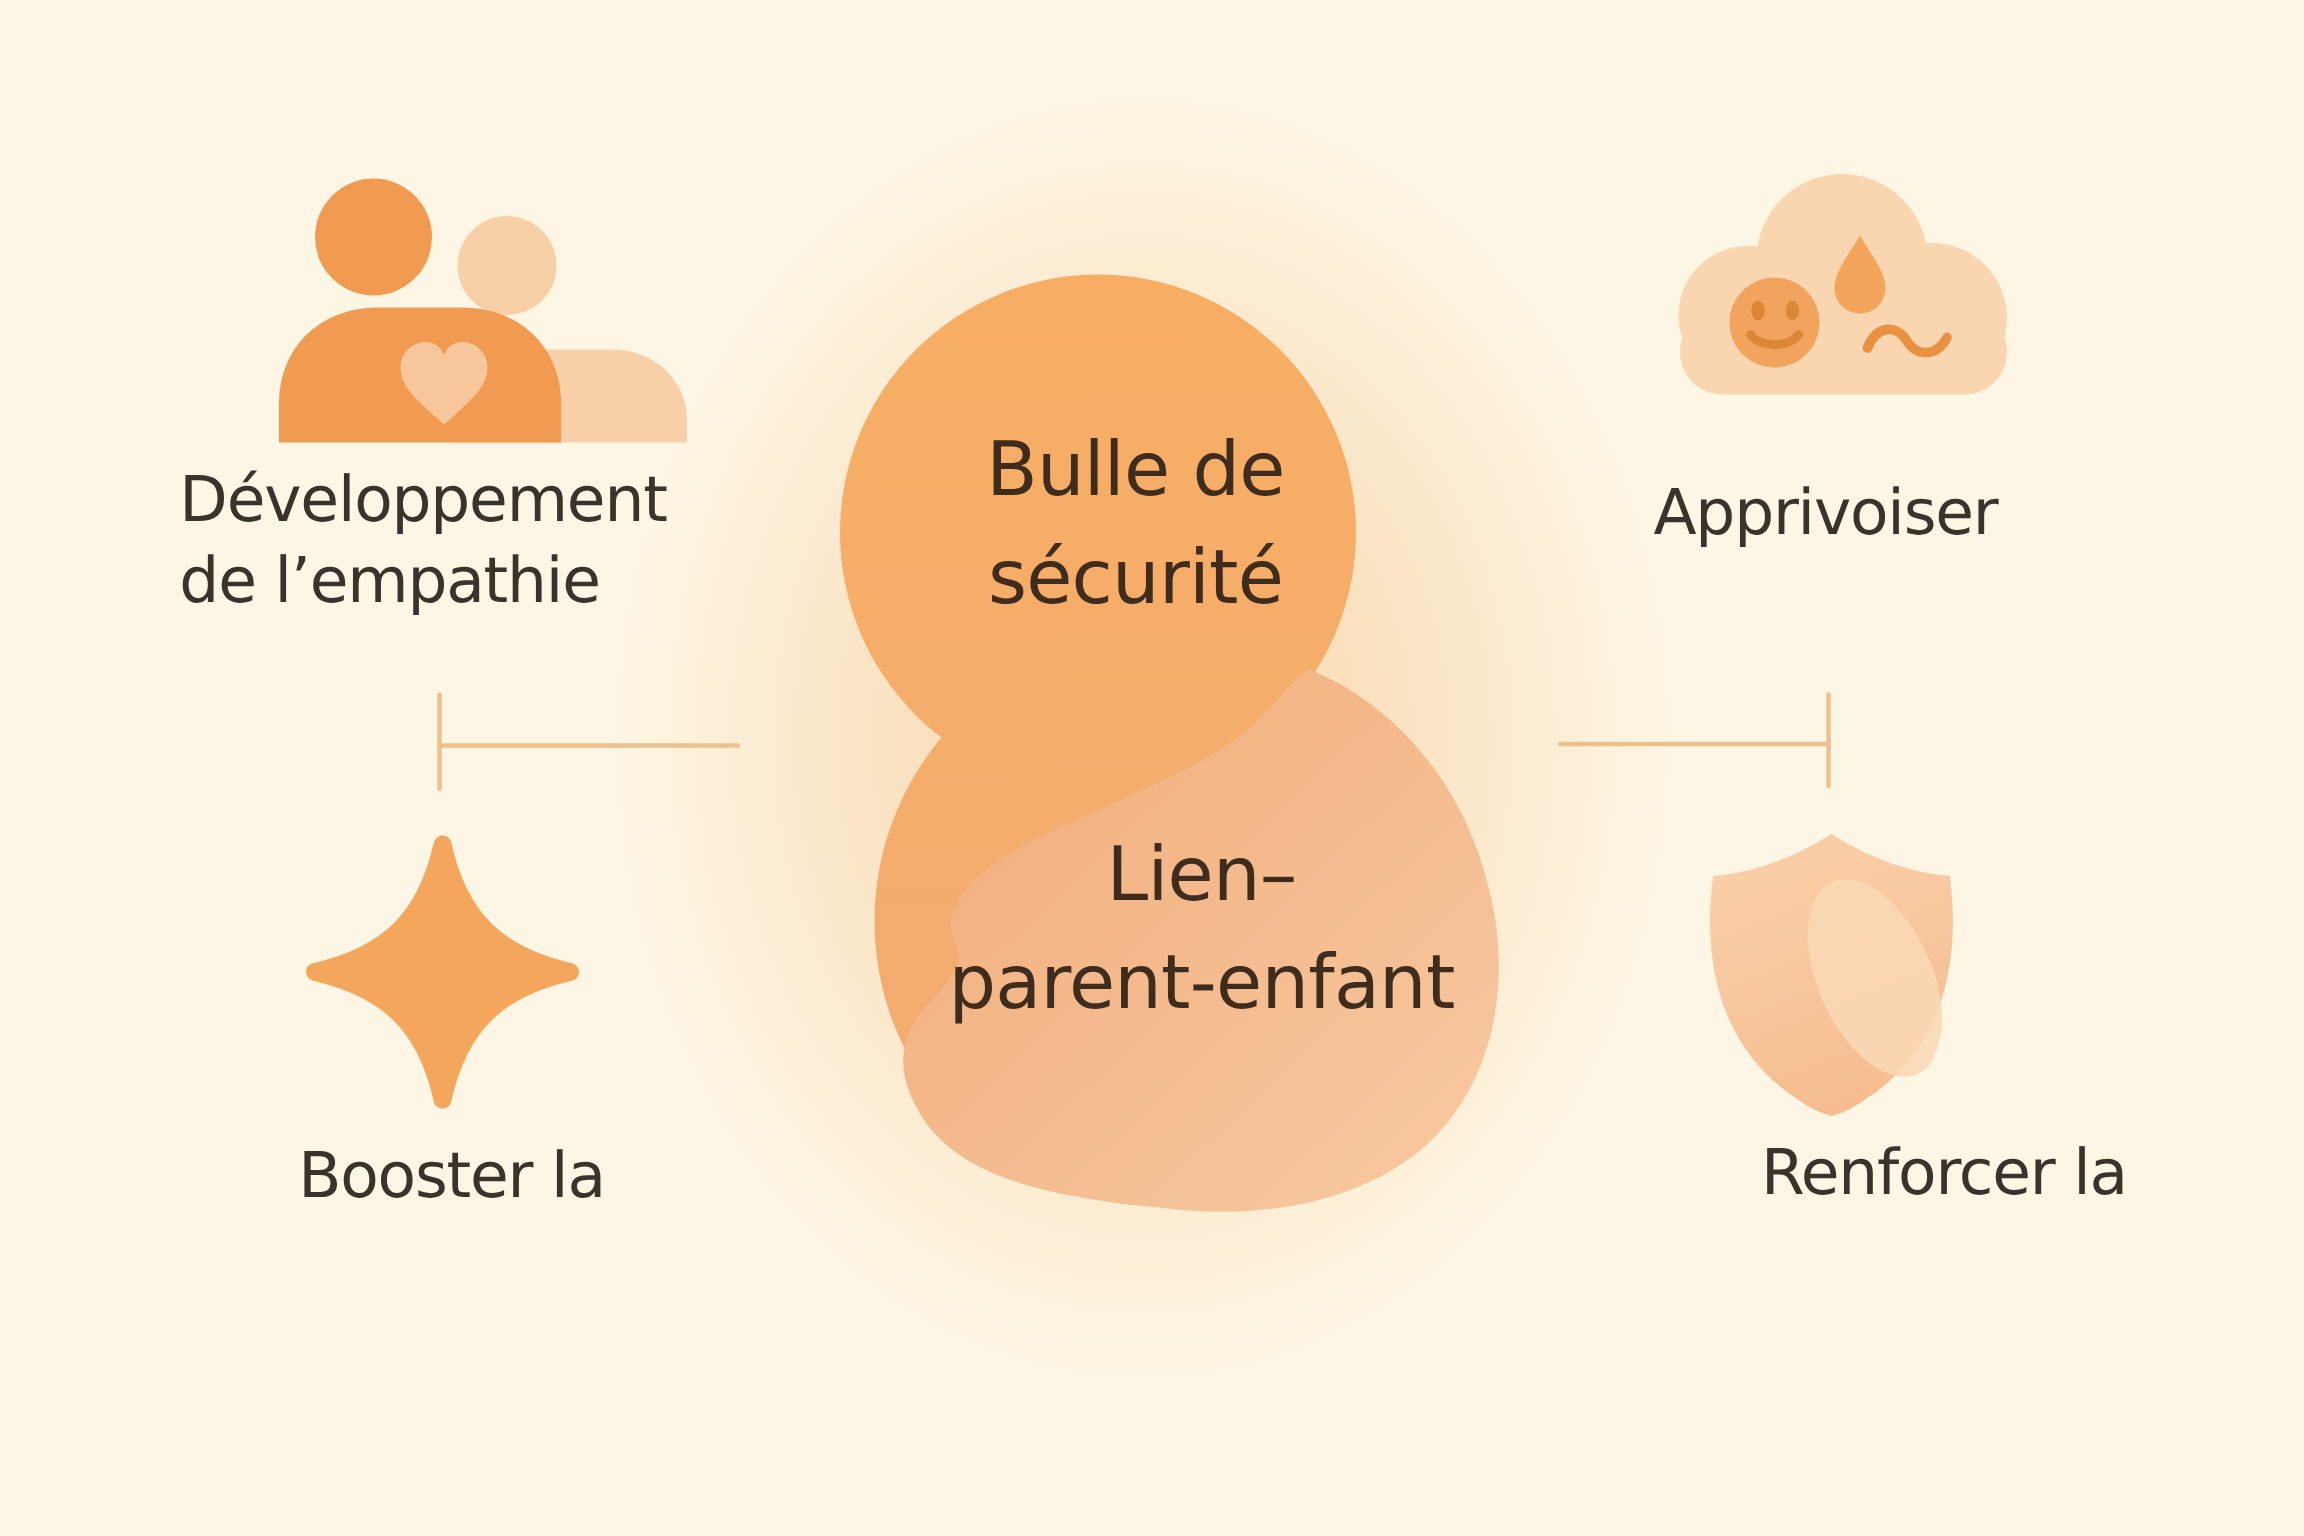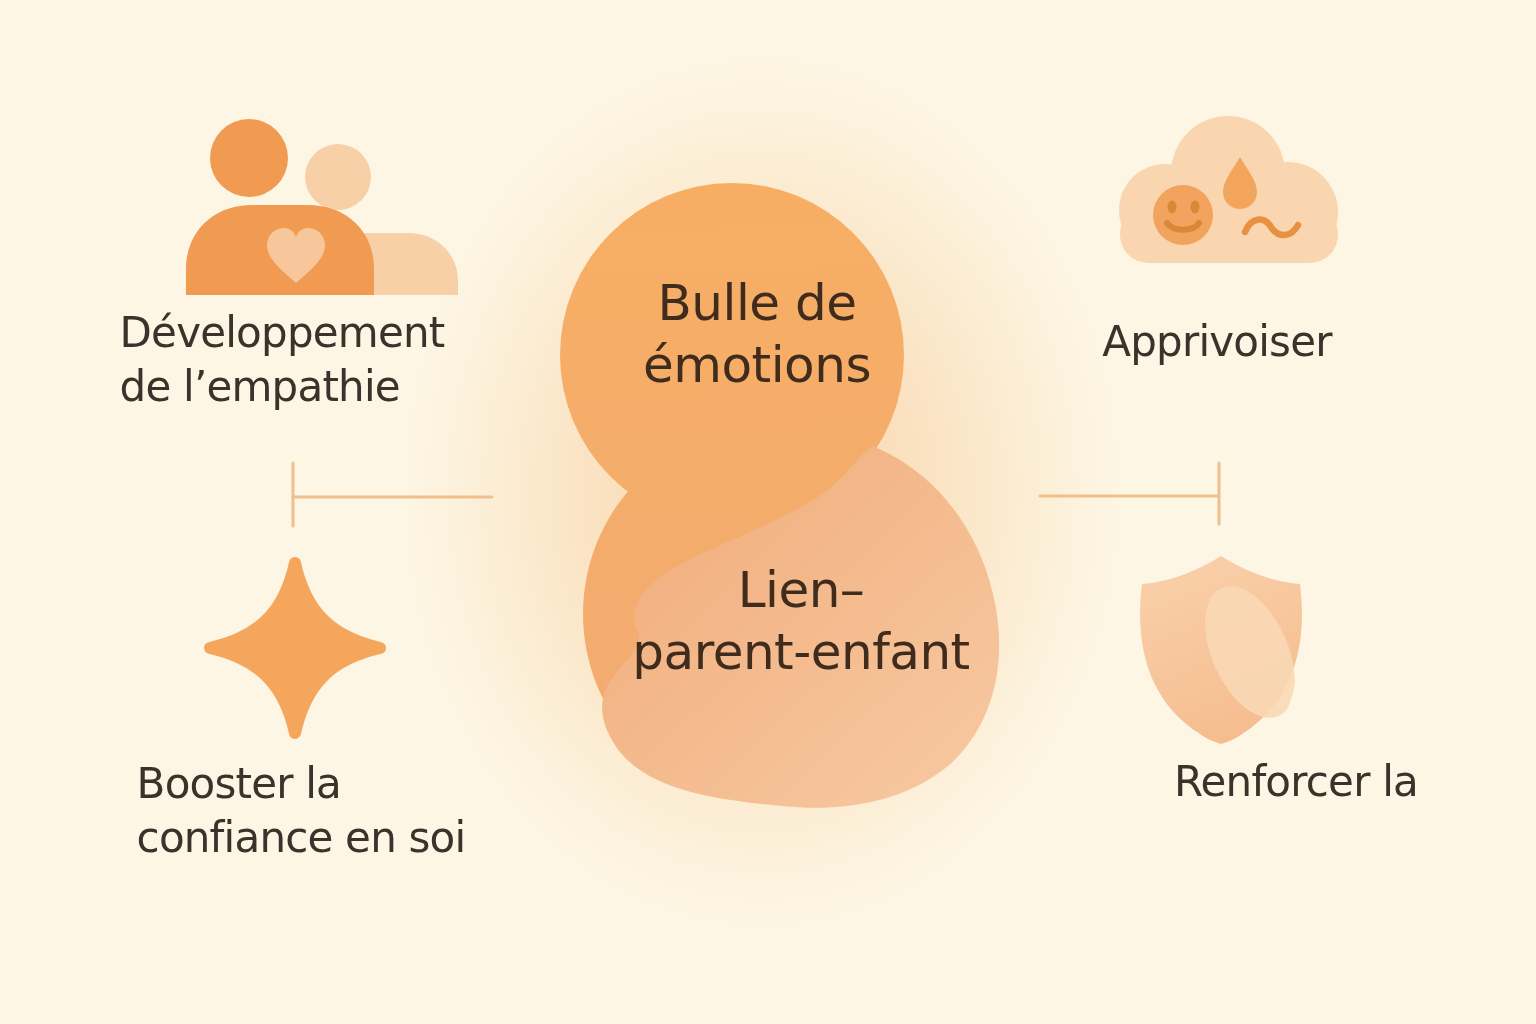--- a/index.html
+++ b/index.html
@@ -29,21 +29,21 @@
     position:absolute;
     transform:translateX(-50%);
     text-align:center;
     color:var(--bubble-text,#3F2C1C);
     font-size:50px;
     line-height:62px;
     letter-spacing:-0.5px;
     white-space:nowrap;
     font-weight:400;
   }
-  .bubble-label span{display:block;}
+  .bubble-label span{display:block;margin-top:10px;}
 
   
   .glow-stop0{stop-color:var(--glow);stop-opacity:.85}
   .glow-stop1{stop-color:var(--glow);stop-opacity:.40}
   .glow-stop2{stop-color:var(--glow);stop-opacity:.16}
   .glow-stop3{stop-color:var(--glow);stop-opacity:0}
   .dark-stop0{stop-color:var(--blob-top)}
   .dark-stop1{stop-color:var(--blob-top-deep)}
   .light-stop0{stop-color:var(--blob-bottom-start)}
   .light-stop1{stop-color:var(--blob-bottom-end)}
@@ -160,35 +160,34 @@
       <path class="fill-shield" d="M1221,556 C1246,572 1274,582 1300,584
                C1308,648 1292,702 1242,734 C1235,739 1228,742 1221,744
                C1214,742 1207,739 1200,734 C1150,702 1134,648 1142,584
                C1168,582 1196,572 1221,556 Z"></path>
       <ellipse class="fill-sheen" cx="1250" cy="652" rx="38" ry="70" transform="rotate(-24 1250 652)" clip-path="url(#shieldClip)"></ellipse>
     </g>
   </svg>
 
   <div class="bubble-label" style="left:757px;top:272px">
     <span>Bulle de</span>
-    <span>émotions</span>
+    <span>sécurité</span>
   </div>
-  <div class="bubble-label" style="left:801px;top:559px">
+  <div class="bubble-label" style="left:801px;top:542px">
     <span>Lien–</span>
     <span>parent-enfant</span>
   </div>
 
   <div class="label" style="left:282px;top:306px">
     <span>Développement</span>
     <span>de l’empathie</span>
   </div>
   <div class="label" style="left:1217px;top:315px">
     <span>Apprivoiser</span>
   </div>
   <div class="label" style="left:301px;top:757px">
     <span>Booster la</span>
-    <span>confiance en soi</span>
   </div>
   <div class="label" style="left:1296px;top:755px">
     <span>Renforcer la</span>
   </div>
 
 </div>
 
 </body></html>

